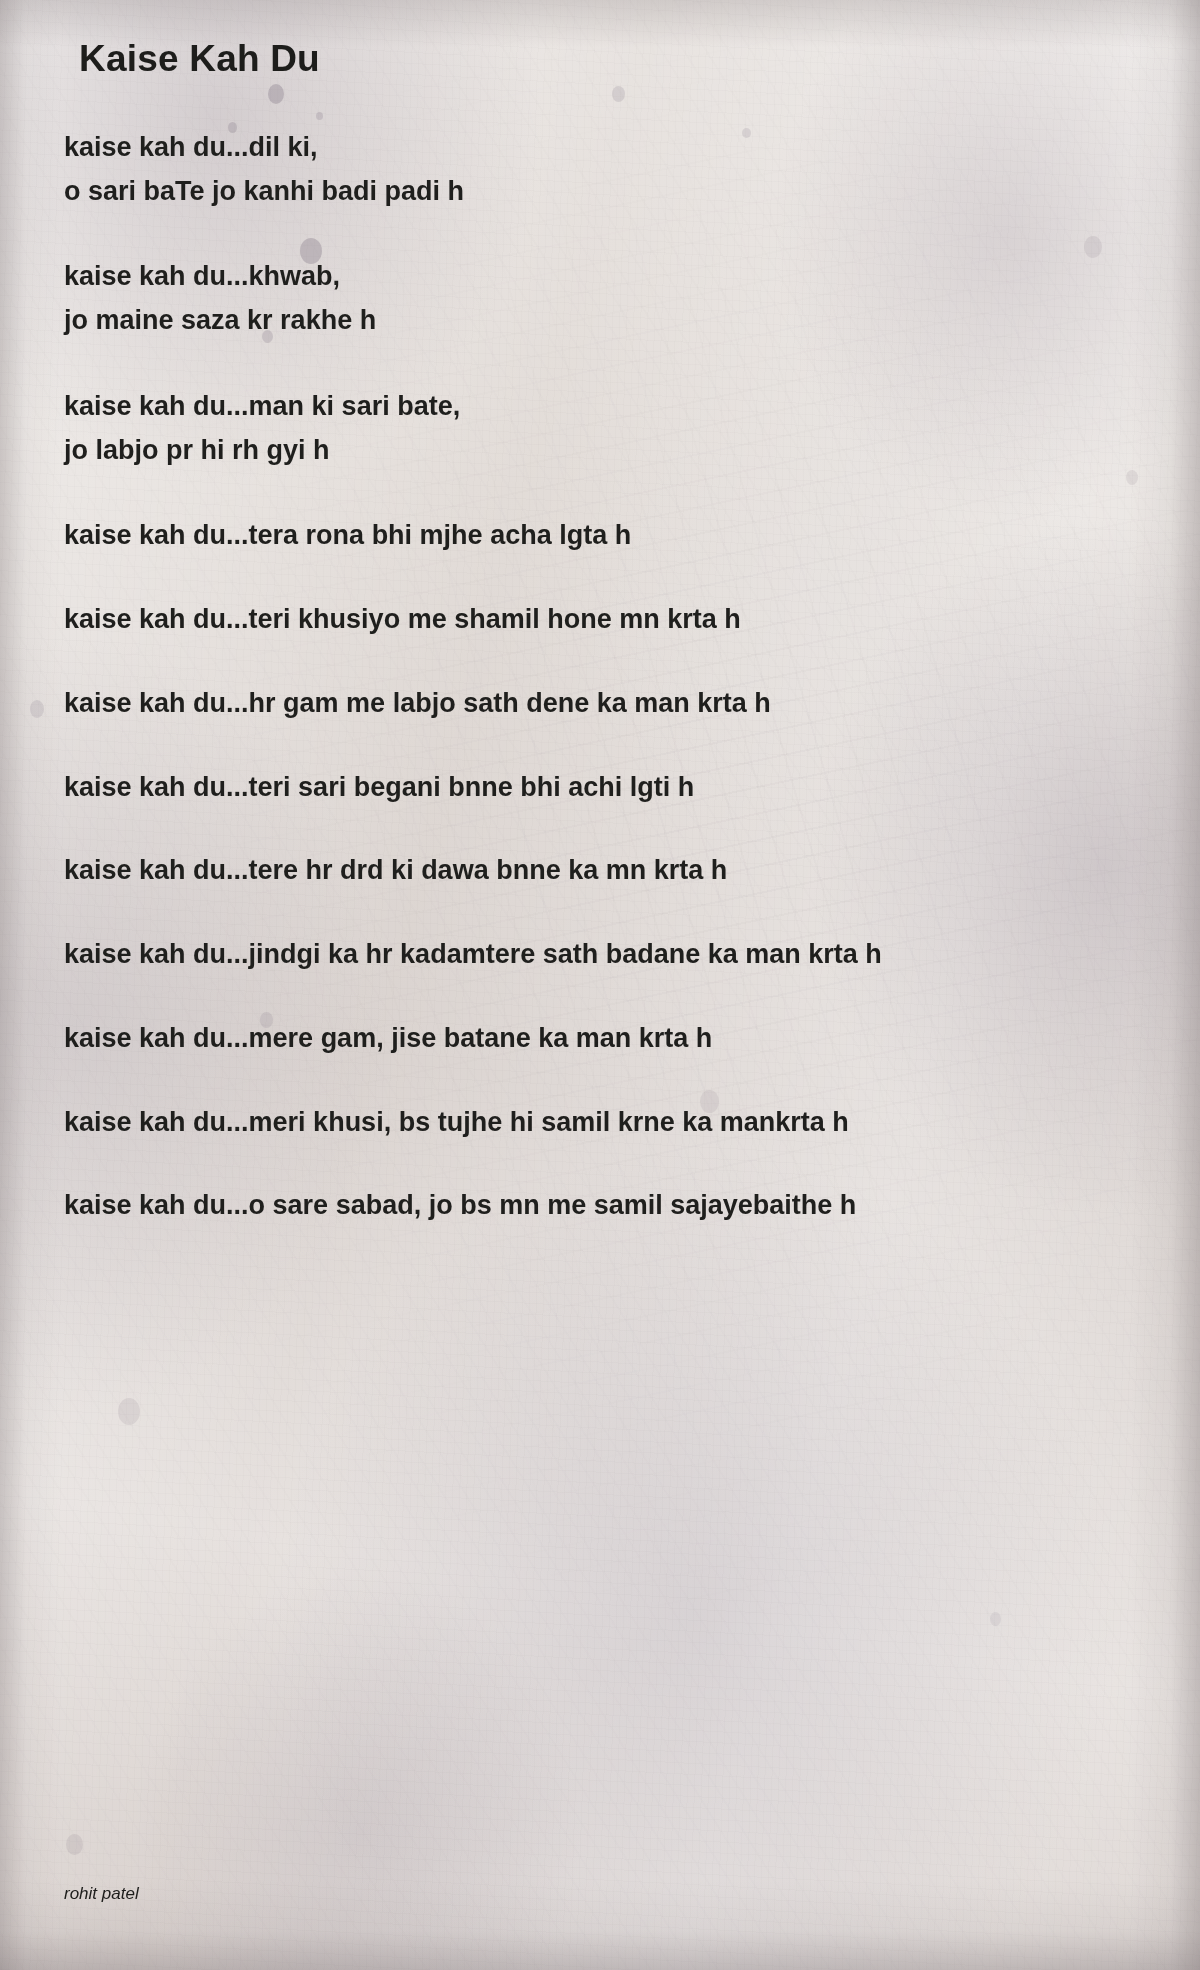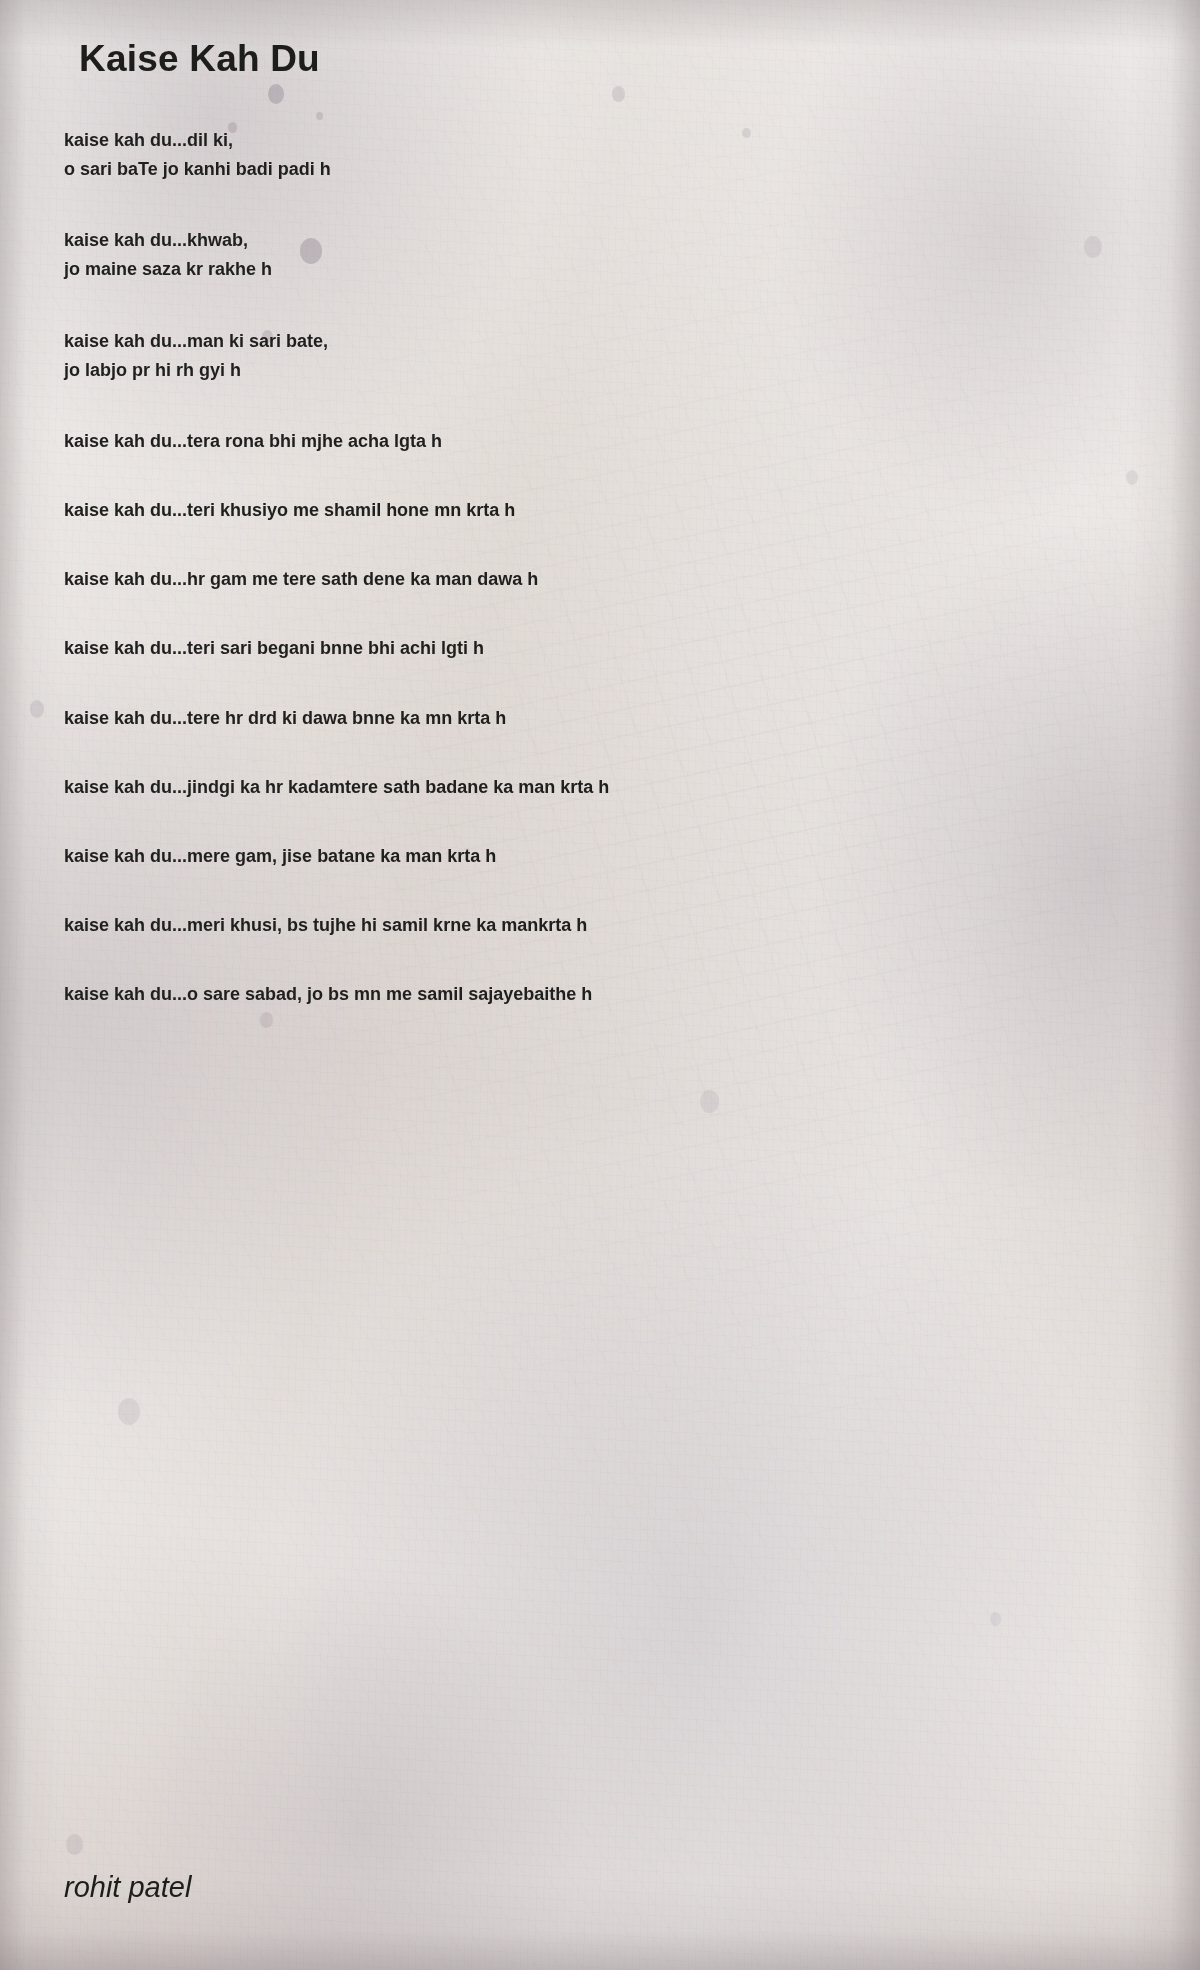--- a/index.html
+++ b/index.html
@@ -83,35 +83,35 @@
 
   .poem-title {
     font-size: 37px;
     font-weight: bold;
     color: #1d1d1b;
     letter-spacing: .2px;
     margin: 0 0 46px 19px;
   }
 
   .stanza {
-    font-size: 18px;
+    font-size: 27px;
     font-weight: bold;
     color: #1f1f1d;
     line-height: 1.62;
     margin: 0 0 42px 4px;
     white-space: pre-wrap;
   }
   .stanza.tight { margin-bottom: 40px; }
 
   .author {
     position: absolute;
     left: 64px;
     bottom: 66px;
     z-index: 5;
-    font-size: 29px;
+    font-size: 17px;
     font-style: italic;
     color: #1d1d1b;
   }
 </style>
 </head>
 <body>
 
 <div class="page">
 
   <div class="tex tex-base"></div>
@@ -140,21 +140,21 @@
     <h1 class="poem-title">Kaise Kah Du</h1>
 
     <p class="stanza">kaise kah du...dil ki,
 o sari baTe jo kanhi badi padi h</p>
     <p class="stanza">kaise kah du...khwab,
 jo maine saza kr rakhe h</p>
     <p class="stanza">kaise kah du...man ki sari bate,
 jo labjo pr hi rh gyi h</p>
     <p class="stanza tight">kaise kah du...tera rona bhi mjhe acha lgta h</p>
     <p class="stanza tight">kaise kah du...teri khusiyo me shamil hone mn krta h</p>
-    <p class="stanza tight">kaise kah du...hr gam me tere sath dene ka man dawa h</p>
+    <p class="stanza tight">kaise kah du...hr gam me labjo sath dene ka man krta h</p>
     <p class="stanza tight">kaise kah du...teri sari begani bnne bhi achi lgti h</p>
     <p class="stanza tight">kaise kah du...tere hr drd ki dawa bnne ka mn krta h</p>
     <p class="stanza tight">kaise kah du...jindgi ka hr kadamtere sath badane ka man krta h</p>
     <p class="stanza tight">kaise kah du...mere gam, jise batane ka man krta h</p>
     <p class="stanza tight">kaise kah du...meri khusi, bs tujhe hi samil krne ka mankrta h</p>
     <p class="stanza tight">kaise kah du...o sare sabad, jo bs mn me samil sajayebaithe h</p>
   </div>
 
   <div class="author">rohit patel</div>
 </div>

